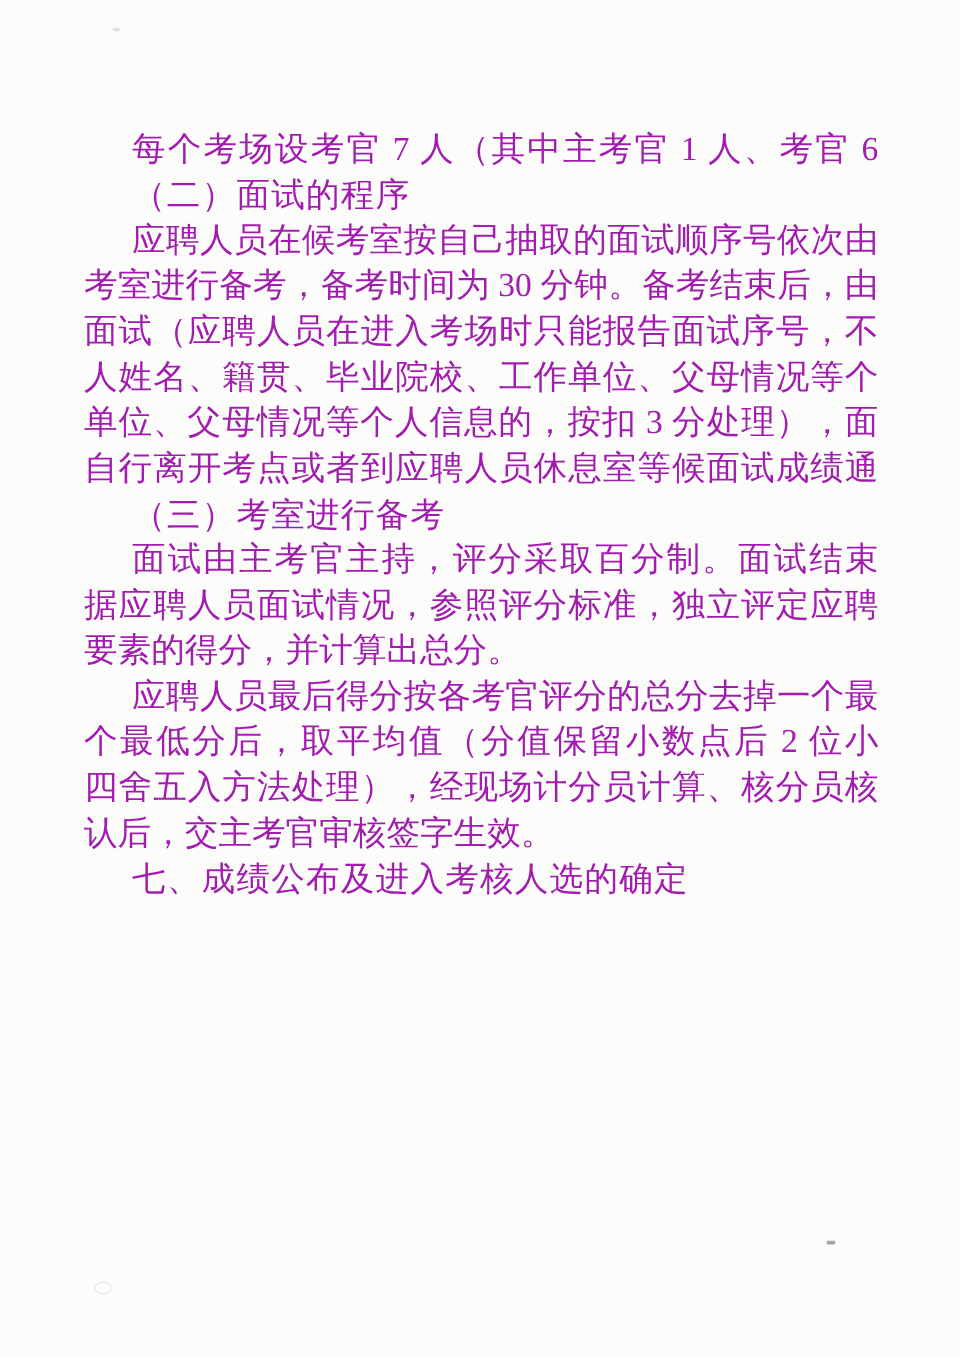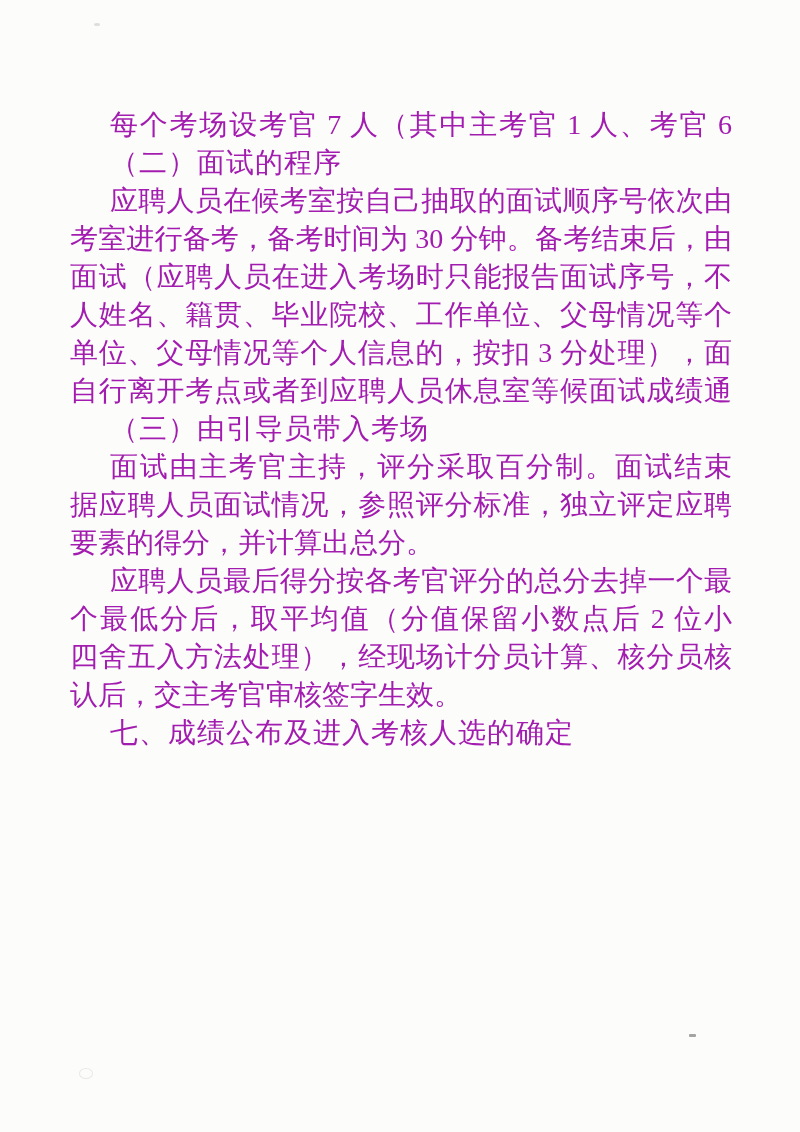--- a/index.html
+++ b/index.html
@@ -80,21 +80,21 @@
 <div class="page">
   <div class="content">
     <div class="line indent fill">每个考场设考官 7 人（其中主考官 1 人、考官 6 人）、计分员、核</div>
     <div class="line indent heading">（二）面试的程序</div>
     <div class="line indent fill">应聘人员在候考室按自己抽取的面试顺序号依次由引导员带入备</div>
     <div class="line fill">考室进行备考，备考时间为 30 分钟。备考结束后，由引导员带入考场</div>
     <div class="line fill">面试（应聘人员在进入考场时只能报告面试序号，不得向考官透露本</div>
     <div class="line fill">人姓名、籍贯、毕业院校、工作单位、父母情况等个人信息。凡透露</div>
     <div class="line fill">单位、父母情况等个人信息的，按扣 3 分处理），面试时间根据各学</div>
     <div class="line">自行离开考点或者到应聘人员休息室等候面试成绩通告。</div>
-    <div class="line indent heading">（三）由引导员带入考场</div>
+    <div class="line indent heading">（三）考室进行备考</div>
     <div class="line indent fill">面试由主考官主持，评分采取百分制。面试结束后，每位考官根</div>
     <div class="line fill">据应聘人员面试情况，参照评分标准，独立评定应聘人员每一个测评</div>
     <div class="line">要素的得分，并计算出总分。</div>
     <div class="line indent fill">应聘人员最后得分按各考官评分的总分去掉一个最高分，去掉一</div>
     <div class="line fill">个最低分后，取平均值（分值保留小数点后 2 位小数，第 3 位小数按</div>
     <div class="line fill">四舍五入方法处理），经现场计分员计算、核分员核准、监督人员确</div>
     <div class="line">认后，交主考官审核签字生效。</div>
     <div class="line indent heading">七、成绩公布及进入考核人选的确定</div>
   </div>
 

